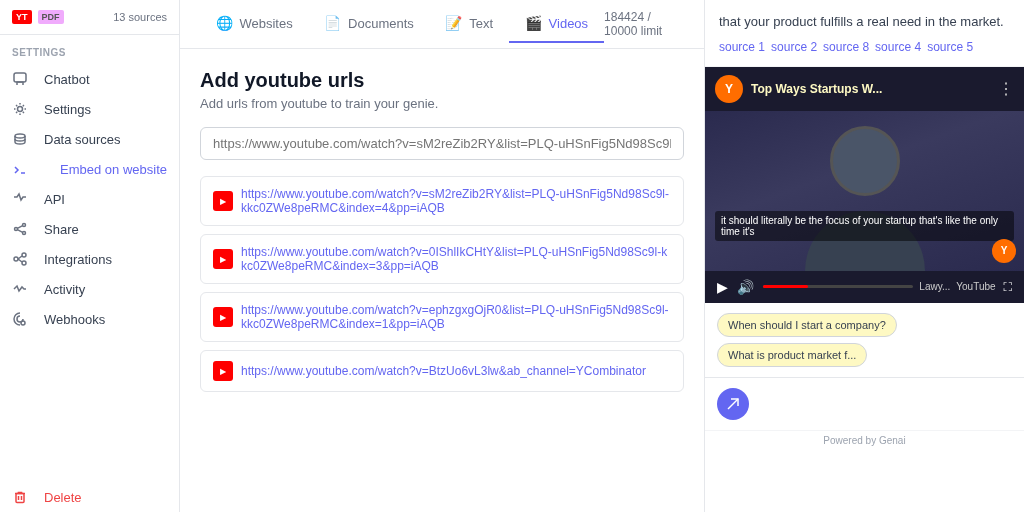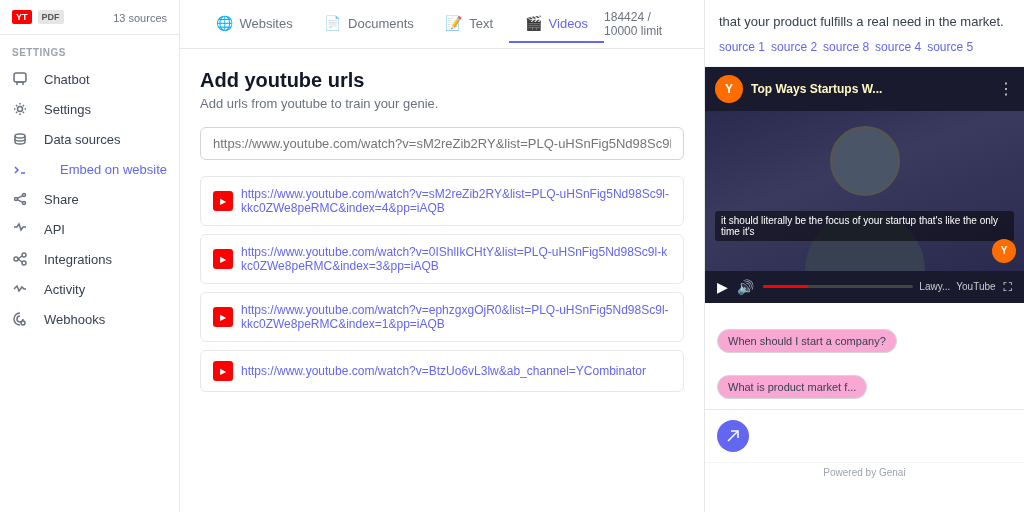--- a/index.html
+++ b/index.html
@@ -1,23 +1,23 @@
 <!DOCTYPE html>
 <html><head>
   <meta charset="utf-8">
   <style>
     * { box-sizing: border-box; margin: 0; padding: 0; }
     body { font-family: -apple-system, BlinkMacSystemFont, 'Segoe UI', sans-serif; background: #f5f5f5; display: flex; height: 512px; overflow: hidden; font-size: 13px; }
 
     
     .sidebar { width: 180px; background: #fff; border-right: 1px solid #e5e7eb; display: flex; flex-direction: column; padding: 0; flex-shrink: 0; }
-    .sidebar-header { padding: 10px 12px; border-bottom: 1px solid #e5e7eb; display: flex; align-items: flex-end; justify-content: space-between; }
+    .sidebar-header { padding: 10px 12px; border-bottom: 1px solid #e5e7eb; display: flex; align-items: center; justify-content: space-between; }
     .sidebar-logo { display: flex; align-items: center; gap: 6px; }
     .logo-yt { background: #ff0000; color: white; font-size: 9px; font-weight: bold; padding: 2px 4px; border-radius: 2px; }
-    .logo-pdf { background: #e5e5e5; color: #555; font-size: 9px; font-weight: bold; padding: 2px 4px; border-radius: 2px; }
+    .logo-pdf { background: #f0abfc; color: #555; font-size: 9px; font-weight: bold; padding: 2px 4px; border-radius: 2px; }
     .sources-badge { font-size: 11px; color: #6b7280; }
     .settings-label { font-size: 10px; font-weight: 600; color: #9ca3af; letter-spacing: 0.05em; padding: 12px 12px 6px; }
     .sidebar-nav { display: flex; flex-direction: column; flex: 1; }
     .nav-item { display: flex; align-items: center; gap: 16px; padding: 7px 12px; cursor: pointer; color: #374151; font-size: 13px; text-decoration: none; border-radius: 0; }
     .nav-item.active { color: #6366f1; font-weight: 500; justify-content: space-between; }
     .nav-item .icon { width: 16px; height: 16px; display: flex; align-items: center; justify-content: center; flex-shrink: 0; }
     .nav-item.delete-item { color: #ef4444; margin-top: auto; }
     .nav-item.delete-item .icon svg { stroke: #ef4444; }
     .sidebar-spacer { flex: 1; }
 
@@ -66,21 +66,21 @@
     .video-yt-badge { position: absolute; bottom: 8px; right: 8px; background: #ff6d00; border-radius: 50%; width: 24px; height: 24px; display: flex; align-items: center; justify-content: center; color: white; font-size: 10px; font-weight: bold; }
     .video-controls { display: flex; align-items: center; gap: 6px; padding: 6px 10px; background: #1a1a2e; }
     .ctrl-btn { background: none; border: none; color: white; font-size: 14px; cursor: pointer; padding: 2px; }
     .ctrl-progress { flex: 1; height: 3px; background: #444; border-radius: 2px; }
     .ctrl-time { color: #ccc; font-size: 10px; }
     .ctrl-yt { color: #ccc; font-size: 10px; }
     .ctrl-fullscreen { color: white; font-size: 12px; }
 
     
     .suggested { display: flex; gap: 6px; padding: 10px 12px; flex-wrap: wrap; overflow: hidden; }
-    .suggest-btn { border: 1px solid #d1d5db; border-radius: 16px; padding: 5px 10px; font-size: 11px; color: #374151; background: #f9a8d4; cursor: pointer; white-space: nowrap; margin-top: 16px; }
+    .suggest-btn { border: 1px solid #d1d5db; border-radius: 16px; padding: 5px 10px; font-size: 11px; color: #374151; background: #fef9c3; cursor: pointer; white-space: nowrap; }
 
     
     .chat-input-row { display: flex; align-items: center; padding: 10px 12px; border-top: 1px solid #e5e7eb; gap: 8px; }
     .chat-input { flex: 1; border: 1px solid #d1d5db; border-radius: 20px; padding: 8px 14px; font-size: 13px; outline: none; color: #374151; }
     .send-btn { width: 32px; height: 32px; background: #6366f1; border: none; border-radius: 50%; display: flex; align-items: center; justify-content: center; cursor: pointer; flex-shrink: 0; }
     .send-btn svg { stroke: white; fill: none; }
     .powered-by { text-align: center; font-size: 10px; color: #9ca3af; padding: 4px; border-top: 1px solid #f3f4f6; }
 
     
     svg { overflow: visible; }
@@ -136,42 +136,42 @@
           <path d="M2 5L5 8L2 11"></path>
           <path d="M8 11h4"></path>
         </svg>
       </span>
       <span>Embed on website</span>
     </div>
 
     <div class="nav-item">
       <span class="icon">
         <svg width="14" height="14" viewBox="0 0 14 14" fill="none" stroke="#6b7280" stroke-width="1.5">
+          <path d="M1 5h3l2-3 2 6 2-3h3"></path>
+        </svg>
+      </span>
+      <span>API</span>
+    </div>
+
+    <div class="nav-item">
+      <span class="icon">
+        <svg width="14" height="14" viewBox="0 0 14 14" fill="none" stroke="#6b7280" stroke-width="1.5">
           <circle cx="11" cy="3" r="1.5"></circle>
           <circle cx="3" cy="7" r="1.5"></circle>
           <circle cx="11" cy="11" r="1.5"></circle>
           <line x1="4.4" y1="6.3" x2="9.6" y2="3.7"></line>
           <line x1="4.4" y1="7.7" x2="9.6" y2="10.3"></line>
         </svg>
       </span>
       <span>Share</span>
     </div>
 
     <div class="nav-item">
       <span class="icon">
         <svg width="14" height="14" viewBox="0 0 14 14" fill="none" stroke="#6b7280" stroke-width="1.5">
-          <path d="M1 5h3l2-3 2 6 2-3h3"></path>
-        </svg>
-      </span>
-      <span>API</span>
-    </div>
-
-    <div class="nav-item">
-      <span class="icon">
-        <svg width="14" height="14" viewBox="0 0 14 14" fill="none" stroke="#6b7280" stroke-width="1.5">
           <circle cx="3" cy="7" r="2"></circle>
           <circle cx="11" cy="3" r="2"></circle>
           <circle cx="11" cy="11" r="2"></circle>
           <line x1="5" y1="7" x2="9" y2="4"></line>
           <line x1="5" y1="7" x2="9" y2="10"></line>
         </svg>
       </span>
       <span>Integrations</span>
     </div>
 
@@ -189,20 +189,32 @@
         <svg width="14" height="14" viewBox="0 0 14 14" fill="none" stroke="#6b7280" stroke-width="1.5">
           <path d="M7 1a6 6 0 100 12"></path>
           <path d="M10 7a3 3 0 11-3-3"></path>
           <circle cx="10" cy="11" r="2"></circle>
         </svg>
       </span>
       <span>Webhooks</span>
     </div>
     <div class="sidebar-spacer"></div>
 
+    <div class="nav-item delete-item">
+      <span class="icon">
+        <svg width="14" height="14" viewBox="0 0 14 14" fill="none" stroke="#ef4444" stroke-width="1.5">
+          <polyline points="2,3.5 12,3.5"></polyline>
+          <path d="M5.5 3.5V2.5h3v1"></path>
+          <rect x="3" y="3.5" width="8" height="9" rx="1"></rect>
+          <line x1="5.5" y1="6" x2="5.5" y2="10"></line>
+          <line x1="8.5" y1="6" x2="8.5" y2="10"></line>
+        </svg>
+      </span>
+      <span>Delete</span>
+    </div>
   </div>
 </nav>
 
 <main class="main">
 
   <div class="tabs">
     <div class="tab">
       <span class="tab-icon">🌐</span>
       <span>Websites</span>
     </div>

